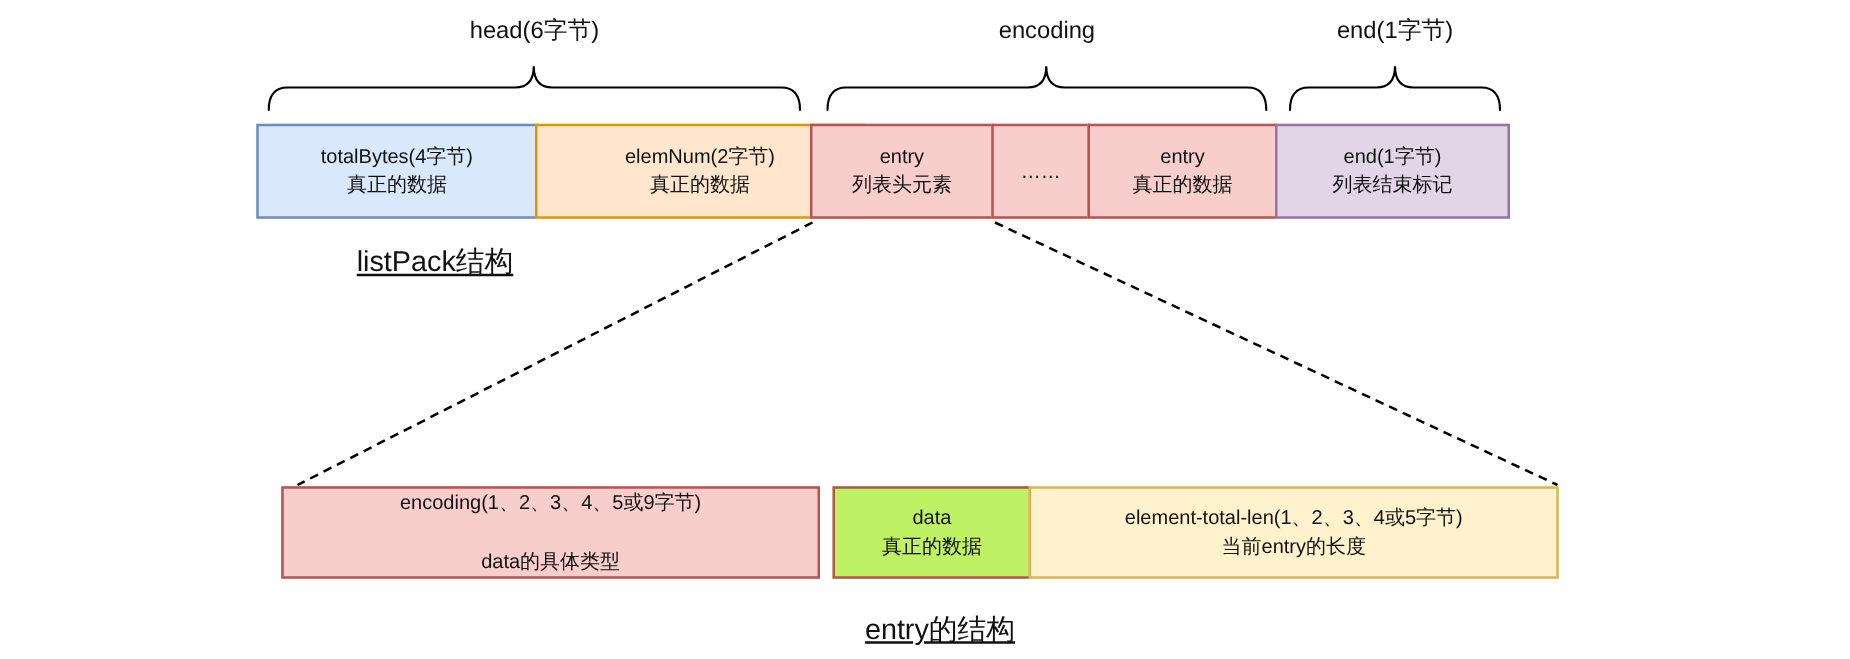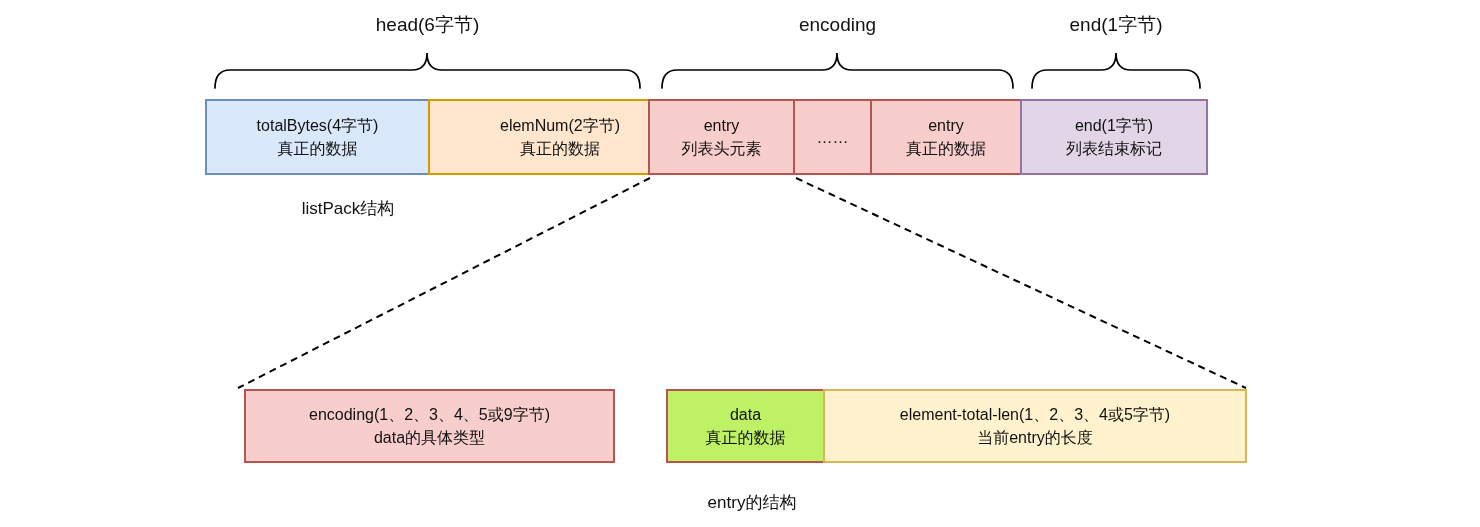--- a/index.html
+++ b/index.html
@@ -28,23 +28,24 @@
     position: absolute;
     top: 12px;
     text-align: center;
     font-size: 19px;
     line-height: 26px;
     white-space: nowrap;
   }
   .caption {
     position: absolute;
     text-align: center;
-    font-size: 17px;
+    font-size: 23px;
     line-height: 24px;
     white-space: nowrap;
+    text-decoration: underline;
   }
   .box {
     position: absolute;
     box-sizing: border-box;
     border: 2px solid #000;
     display: flex;
     flex-direction: column;
     align-items: center;
     justify-content: center;
     text-align: center;
@@ -94,21 +95,21 @@
     </div>
     <div class="box" style="left: 1020px; width: 188px; background: rgb(225, 213, 231); border-color: rgb(150, 115, 166);">
       <span>end(1字节)</span>
       <span>列表结束标记</span>
     </div>
   </div>
 
   <div class="caption" style="left:248px; width:200px; top:197px;">listPack结构</div>
 
   <div class="row-bottom">
-    <div class="box" style="left: 244px; width: 371px; background: rgb(248, 206, 204); border-color: rgb(184, 84, 80);">
+    <div class="box" style="left: 225px; width: 431px; background: rgb(248, 206, 204); border-color: rgb(184, 84, 80); justify-content: space-between;">
       <span>encoding(1、2、3、4、5或9字节)</span>
       <span>data的具体类型</span>
     </div>
     <div class="box" style="left: 666px; width: 159px; background: #bef264; border-color: rgb(184, 84, 80);">
       <span>data</span>
       <span>真正的数据</span>
     </div>
     <div class="box" style="left: 823px; width: 424px; background: rgb(255, 242, 204); border-color: rgb(214, 182, 86);">
       <span>element-total-len(1、2、3、4或5字节)</span>
       <span>当前entry的长度</span>

